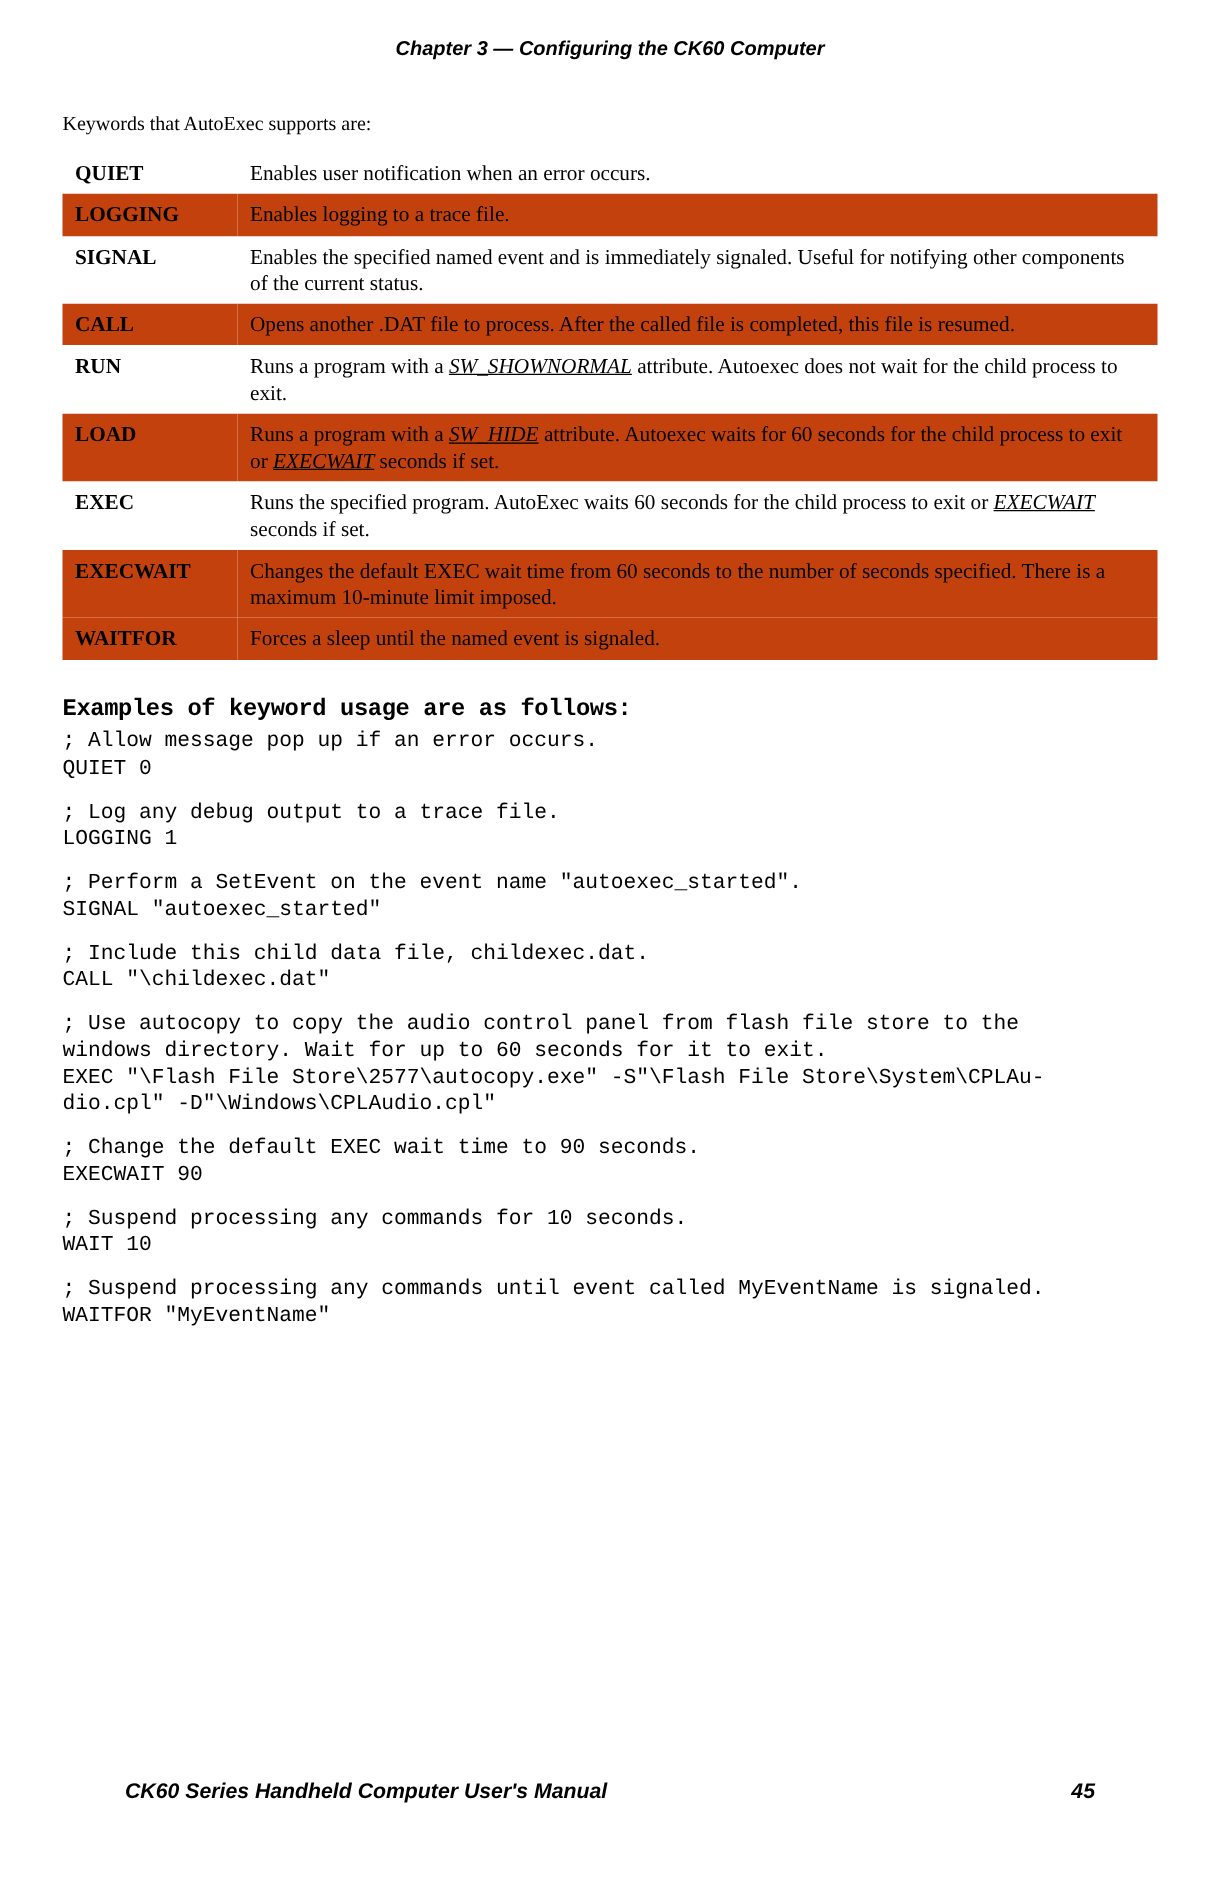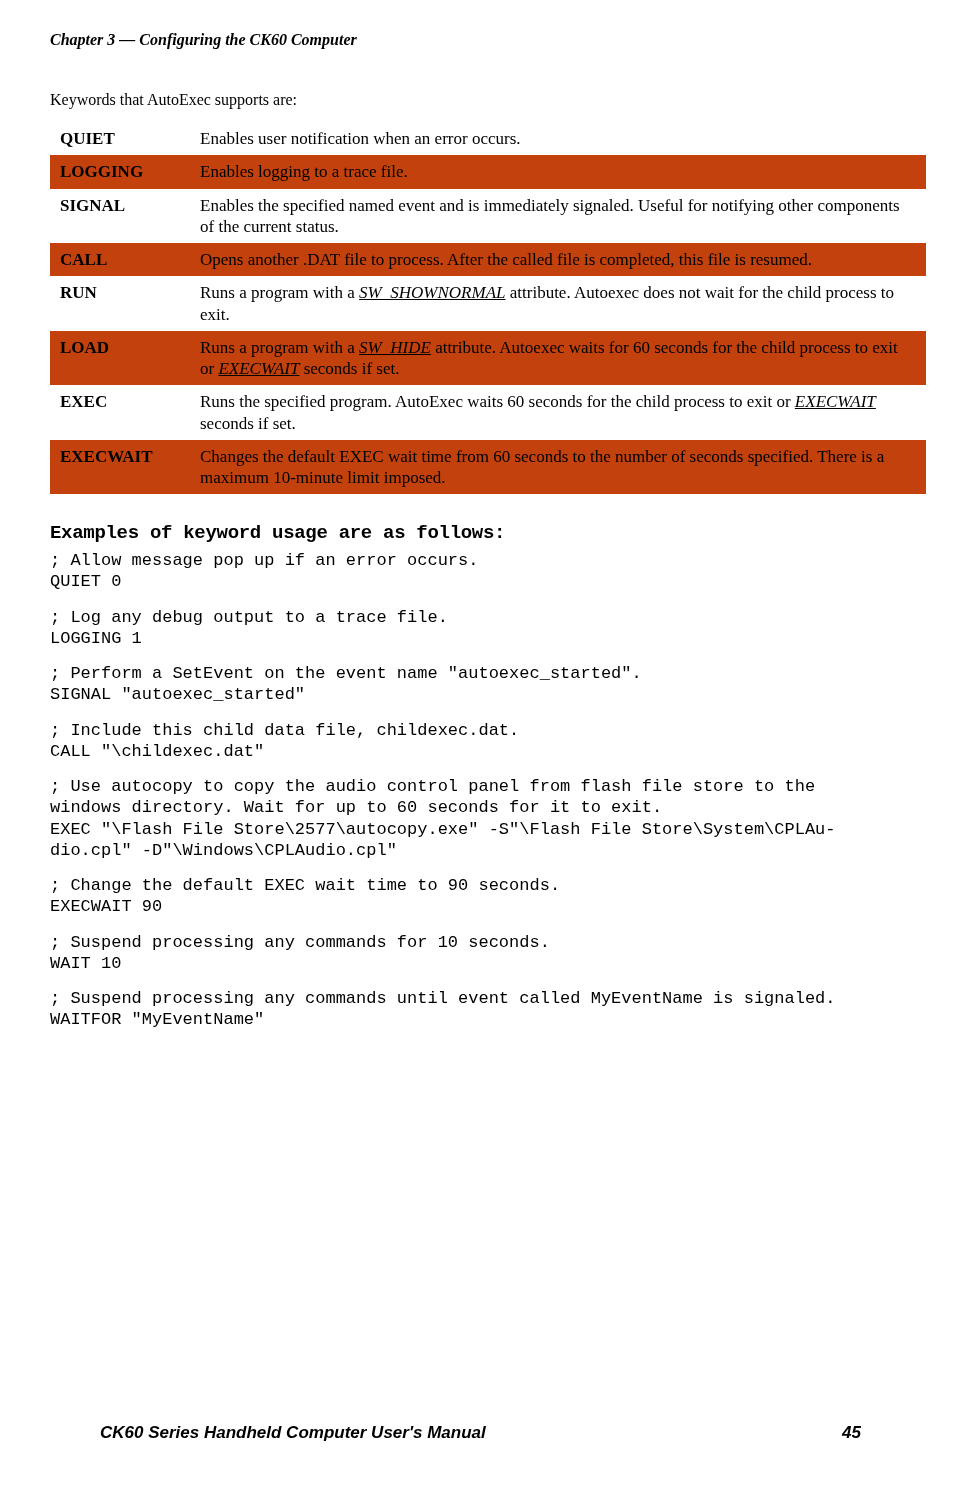--- a/index.html
+++ b/index.html
@@ -6,24 +6,24 @@
       font-family: Garamond, "Adobe Garamond Pro", Georgia, serif;
       margin: 0;
       padding: 30px 50px 30px 50px;
       width: 976px;
       box-sizing: border-box;
       color: #000;
       font-size: 17px;
       line-height: 1.25;
     }
     .header-line {
-      text-align: left;
+      text-align: center;
       font-style: italic;
       font-weight: bold;
-      font-family: Liberation Serif, serif;
+      font-family: Liberation Sans, sans-serif;
       font-size: 16px;
       margin-bottom: 40px;
     }
     .intro-line {
       text-align: left;
       font-size: 16px;
       margin-bottom: 12px;
     }
     table.keyword-table {
       width: 100%;
@@ -60,21 +60,21 @@
     .footer {
       display: flex;
       justify-content: space-between;
       font-family: "Myriad Pro", "Segoe UI", Arial, sans-serif;
       font-weight: bold;
       font-style: italic;
       font-size: 17px;
       position: absolute;
       bottom: 30px;
       left: 50px;
-      right: 65px;
+      right: 50px;
     }
     .page-wrap {
       position: relative;
       min-height: 1443px;
     }
   </style>
 </head>
 <body>
 <div class="page-wrap">
 
@@ -109,20 +109,24 @@
           <td><span>Runs a program with a </span><span class="italic">SW_HIDE</span><span> attribute. Autoexec waits for 60 seconds for the child process to exit or </span><span class="italic">EXECWAIT</span><span> seconds if set.</span></td>
         </tr>
         <tr>
           <td class="kw">EXEC</td>
           <td><span>Runs the specified program. AutoExec waits 60 seconds for the child process to exit or </span><span class="italic">EXECWAIT</span><span> seconds if set.</span></td>
         </tr>
         <tr class="shaded">
           <td class="kw">EXECWAIT</td>
           <td><span>Changes the default EXEC wait time from 60 seconds to the number of seconds specified. There is a maximum 10-minute limit imposed.</span></td>
         </tr>
+        <tr class="shaded">
+          <td class="kw">WAITFOR</td>
+          <td><span>Forces a sleep until the named event is signaled.</span></td>
+        </tr>
       </tbody>
 </table>
 
 <h3 class="examples-heading">Examples of keyword usage are as follows:</h3>
 
 <div id="code-container">
       <div class="code-block">; Allow message pop up if an error occurs.
 QUIET 0</div>
       <div class="code-block">; Log any debug output to a trace file.
 LOGGING 1</div>

